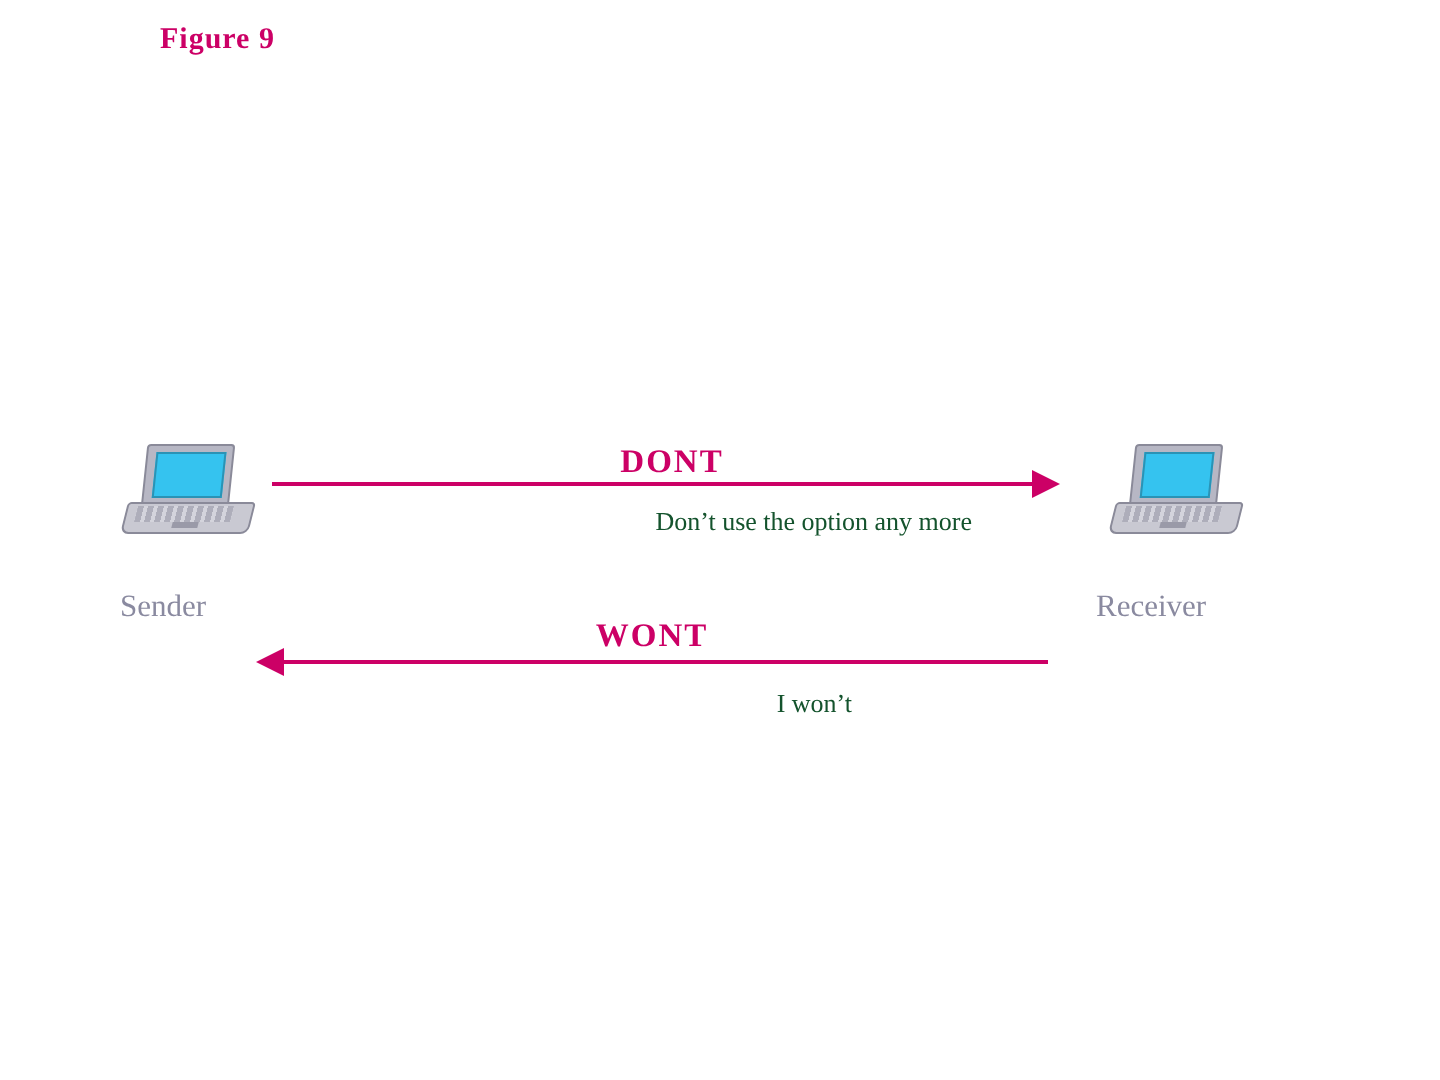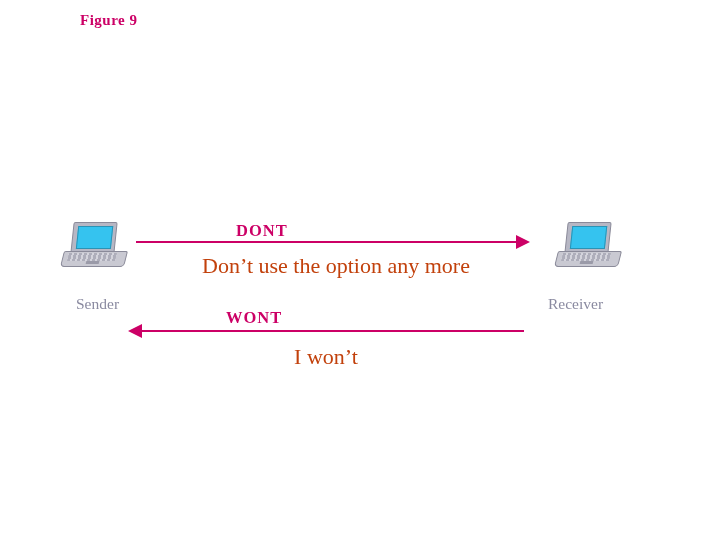--- a/index.html
+++ b/index.html
@@ -101,21 +101,21 @@
 
   .laptop-sender { left: 62px; top: 222px; }
   .laptop-receiver { left: 556px; top: 222px; }
 
   .node-label {
     position: absolute;
     color: #8a8aa0;
     font-size: 15.5px;
     font-family: "Liberation Serif", serif;
   }
-  .label-sender { left: 76px; top: 295px; }
+  .label-sender { left: 60px; top: 295px; }
   .label-receiver { left: 548px; top: 295px; }
 
   
   .arrow-line {
     position: absolute;
     height: 2px;
     background: #cc0066;
   }
   .arrow-top { left: 136px; top: 241px; width: 380px; }
   .arrow-bottom { left: 136px; top: 330px; width: 388px; }
@@ -139,27 +139,28 @@
   }
 
   
   .msg-code {
     position: absolute;
     color: #cc0066;
     font-weight: bold;
     font-size: 16.5px;
     letter-spacing: 1px;
     font-family: "Liberation Serif", serif;
+    text-align: center;
   }
   .msg-text {
     position: absolute;
-    color: #c2410c;
-    font-size: 22px;
-    font-family: "Liberation Serif", serif;
-    text-align: center;
+    color: #14532d;
+    font-size: 13px;
+    font-family: "Liberation Serif", serif;
+    text-align: right;
   }
 
   .code-dont { left: 236px; top: 221px; width: 200px; }
   .text-dont { left: 186px; top: 253px; width: 300px; }
   .code-wont { left: 226px; top: 308px; width: 200px; }
   .text-wont { left: 226px; top: 344px; width: 200px; }
 </style>
 </head>
 <body>
 

